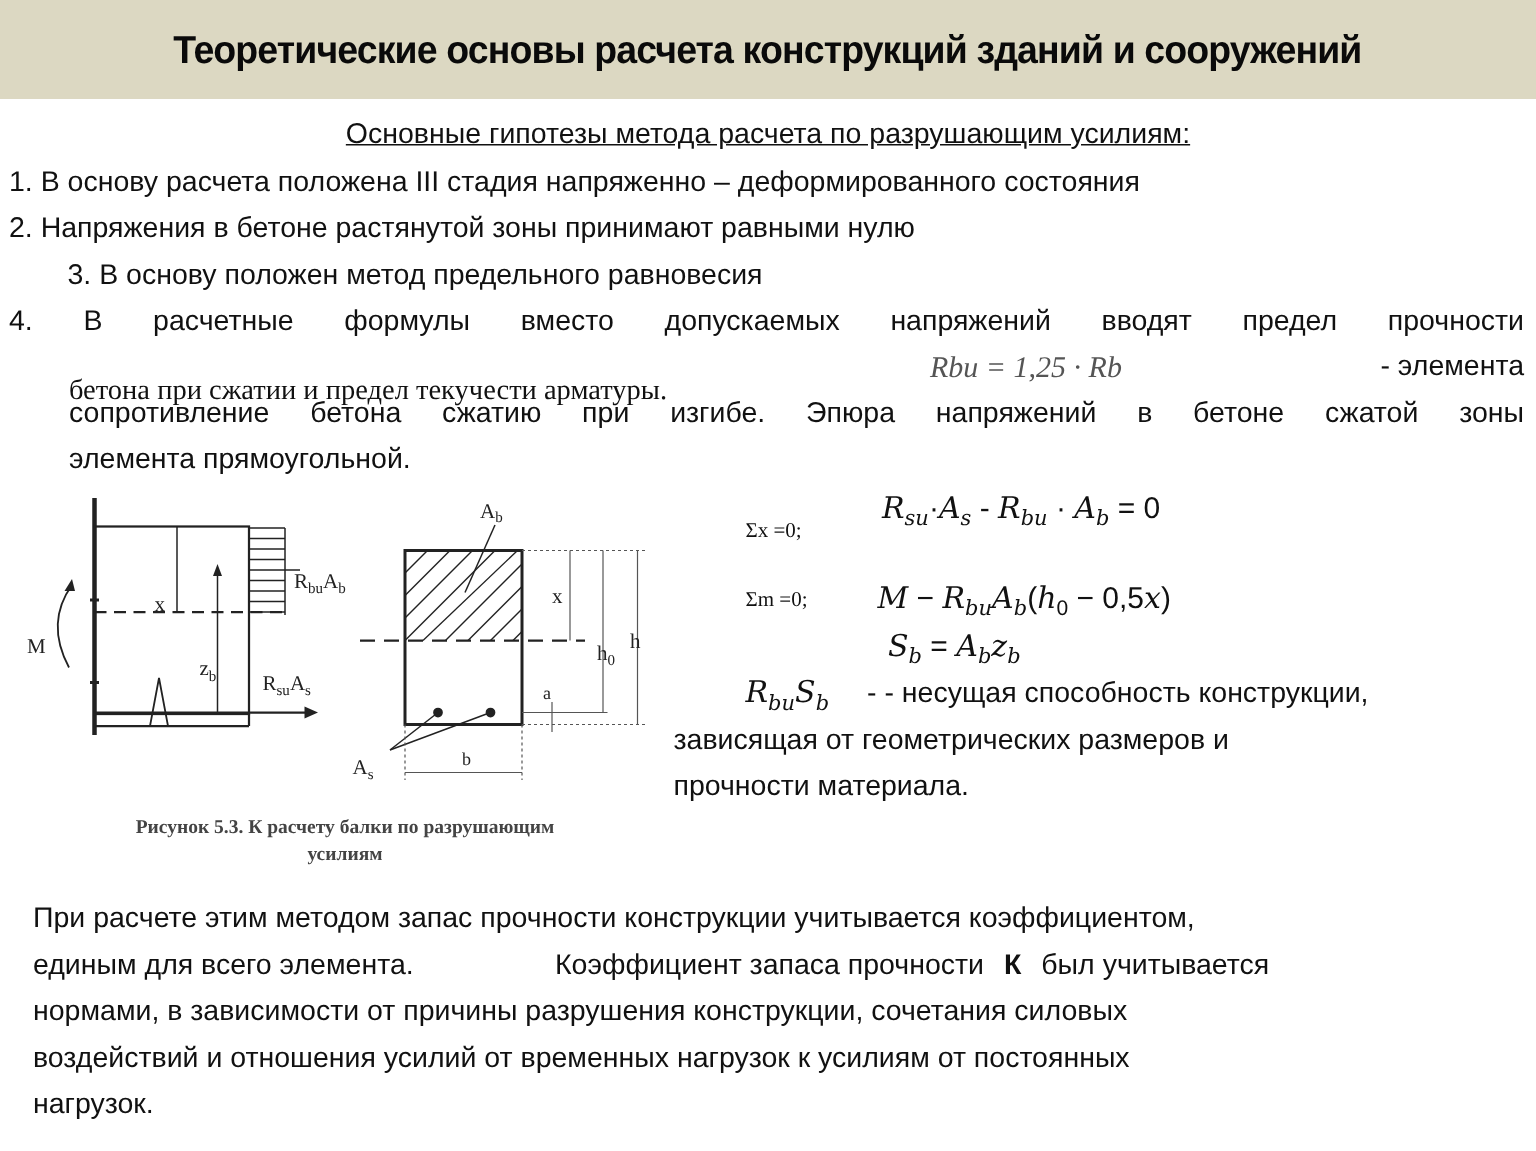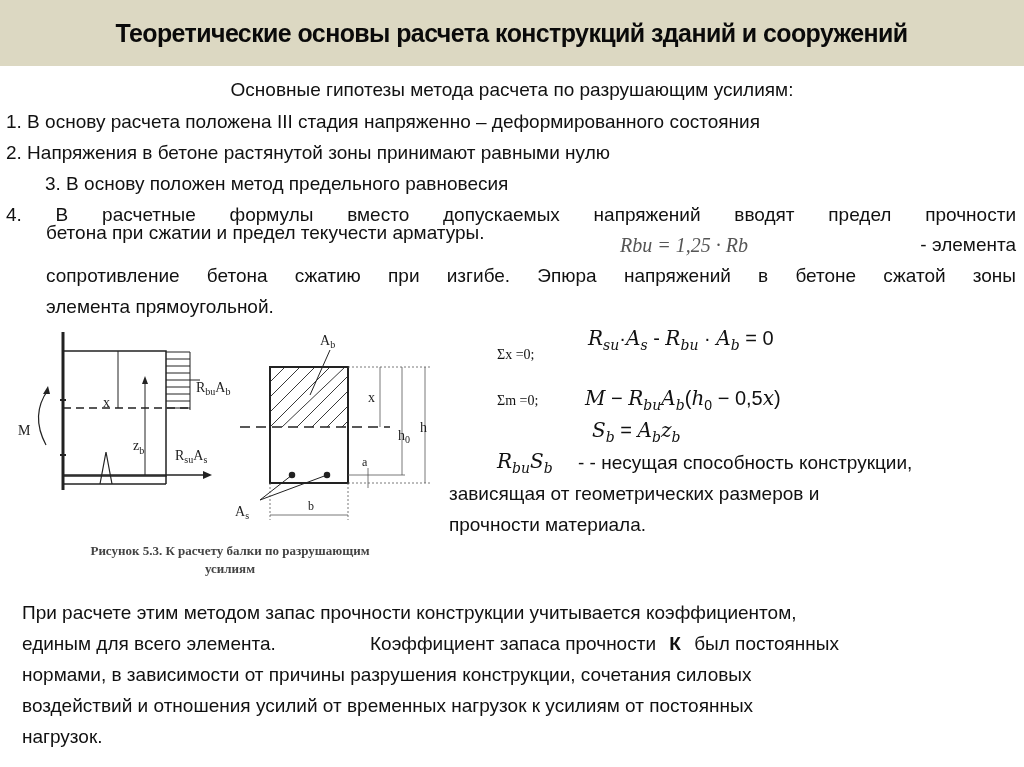--- a/index.html
+++ b/index.html
@@ -15,27 +15,27 @@
   sub{font-size:0.7em;}
   .bottom .t{font-size:19px;}
 </style>
 </head>
 <body>
 
 <div class="title-bar">
   <h1>Теоретические основы расчета конструкций зданий и сооружений</h1>
 </div>
 
-<div class="t center" style="top:80px;">Основные гипотезы метода расчета по разрушающим усилиям:</div>
+<div class="t center" style="top:80px;text-decoration:underline;">Основные гипотезы метода расчета по разрушающим усилиям:</div>
 <div class="t" style="left:6px;top:112px;">1. В основу расчета положена III стадия напряженно – деформированного состояния</div>
 <div class="t" style="left:6px;top:143px;">2. Напряжения в бетоне растянутой зоны принимают равными нулю</div>
 <div class="t" style="left:6px;top:174px;margin-left:39px;">3. В основу положен метод предельного равновесия</div>
 
 <div class="t just" style="left:6px;top:205px;width:1010px;">4. В расчетные формулы вместо допускаемых напряжений вводят предел прочности</div>
-<div class="t" style="left:46px;top:223px;">бетона при сжатии и предел текучести арматуры.</div>
+<div class="t" style="left:46px;top:251px;font-family:Liberation Serif, serif;">бетона при сжатии и предел текучести арматуры.</div>
 <div class="t" style="left:620px;top:235px;font-family:'Liberation Serif',serif;font-style:italic;font-size:20px;color:#555;">
   <span>Rbu = 1,25 · Rb</span>
 </div>
 <div class="t" style="left:873px;top:235px;width:143px;text-align:right;">-  элемента</div>
 <div class="t just" style="left:46px;top:266px;width:970px;">сопротивление бетона сжатию при изгибе. Эпюра напряжений в бетоне сжатой зоны</div>
 <div class="t" style="left:46px;top:297px;">элемента прямоугольной.</div>
 
 <svg style="position:absolute;left:0;top:320px;" width="460" height="225" viewBox="0 0 460 225">
   <g stroke="#222" fill="none" stroke-width="1.5">
 
@@ -148,18 +148,18 @@
 <div class="t" style="left:578px;top:453px;">-  - несущая способность конструкции,</div>
 <div class="t" style="left:449px;top:484px;">зависящая от геометрических размеров и</div>
 <div class="t" style="left:449px;top:515px;">прочности материала.</div>
 
 <div class="bottom">
   <div class="t" style="left:22px;top:603px;">При расчете этим методом запас прочности конструкции учитывается коэффициентом,</div>
   <div class="t" style="left:22px;top:634px;">единым для всего элемента.</div>
   <div class="t" style="left:370px;top:634px;">
     <span>Коэффициент запаса прочности</span>
     <b style="margin:0 8px;">К</b>
-    <span>был постоянных</span>
+    <span>был учитывается</span>
   </div>
   <div class="t" style="left:22px;top:665px;">нормами, в зависимости от причины разрушения конструкции, сочетания силовых</div>
   <div class="t" style="left:22px;top:696px;">воздействий и отношения усилий от временных нагрузок к усилиям от постоянных</div>
   <div class="t" style="left:22px;top:727px;">нагрузок.</div>
 </div>
 
 </body></html>

